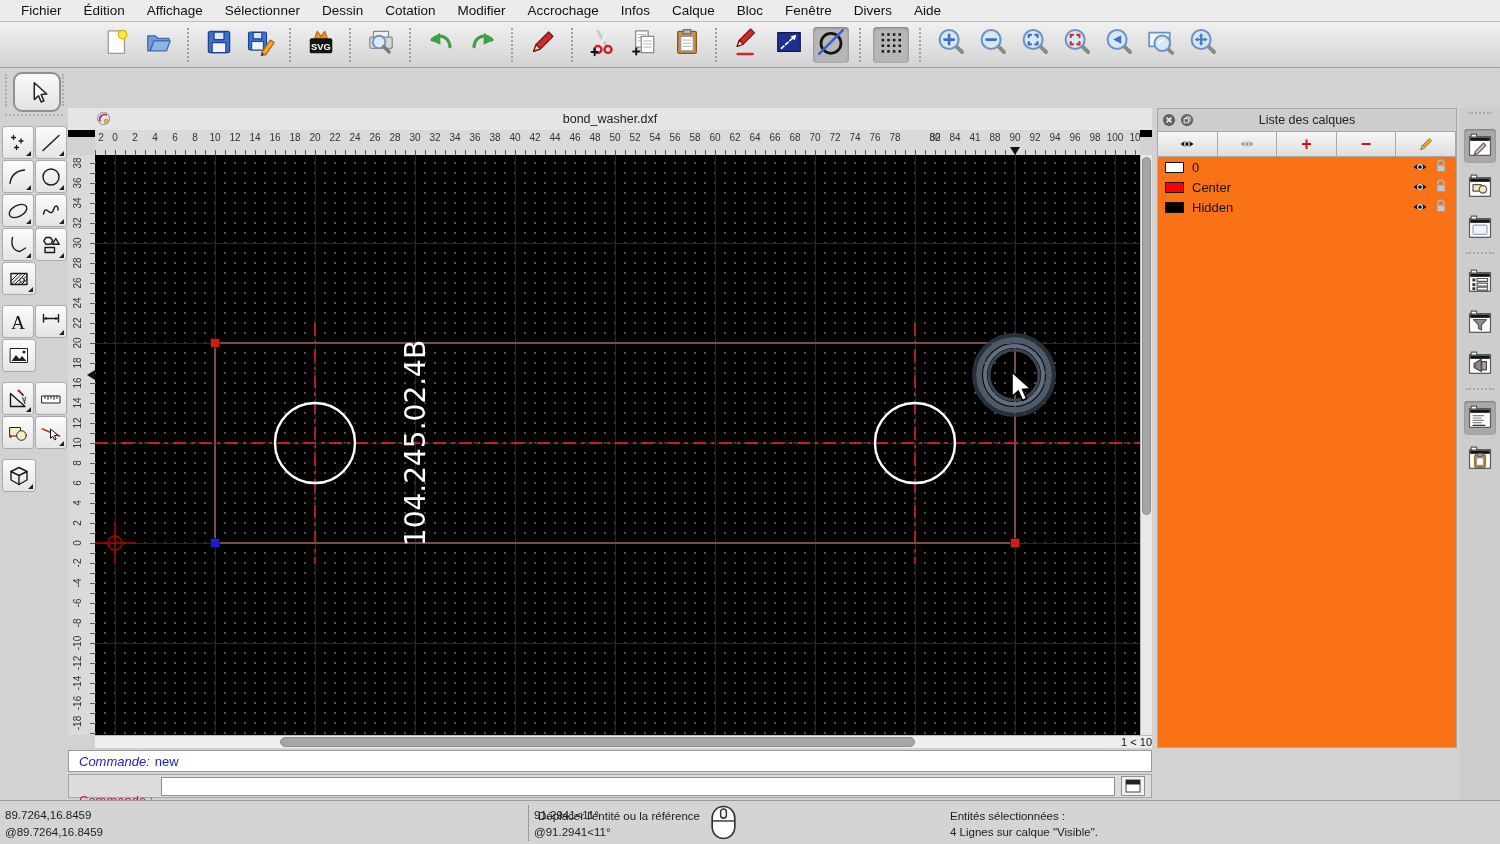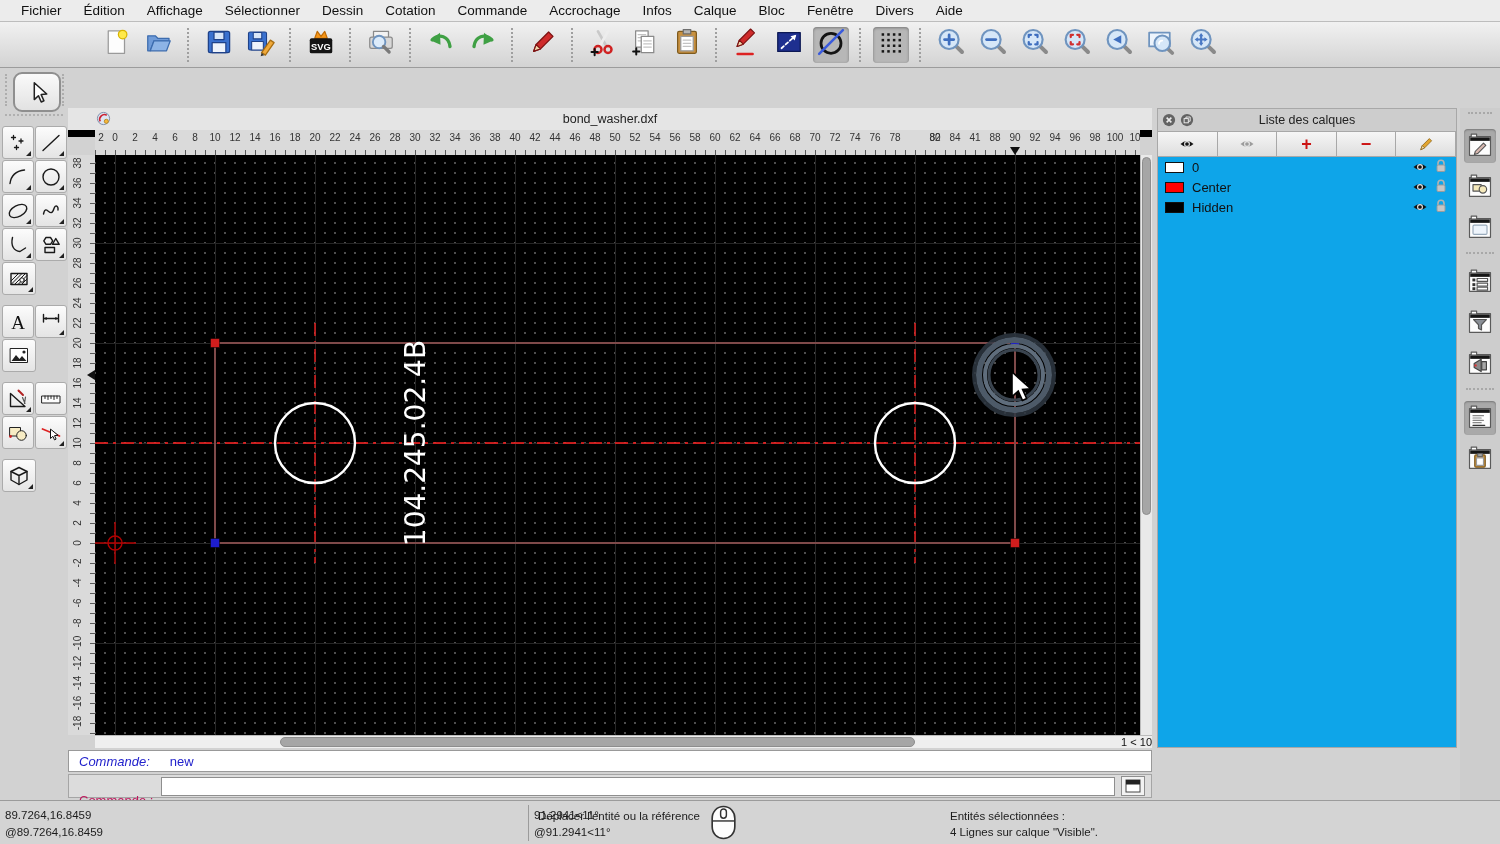--- a/index.html
+++ b/index.html
@@ -66,21 +66,21 @@
   
   #vscroll{position:absolute;left:1140px;top:155px;width:12px;height:580px;background:#e9e9e9;border-left:1px solid #bbb;box-sizing:border-box;}
   #hscroll{position:absolute;left:95px;top:735px;width:1015px;height:13px;background:#efefef;border-top:1px solid #bbb;box-sizing:border-box;}
   .thumb{position:absolute;background:#a6a6a6;border:1px solid #8d8d8d;border-radius:5px;box-sizing:border-box;}
   #vthumb{left:1px;top:2px;width:9px;height:358px;}
   #hthumb{left:185px;top:1px;width:635px;height:10px;}
   #gridscale{position:absolute;left:1110px;top:735px;width:42px;height:13px;background:#ededed;font-size:11px;
              line-height:13px;text-align:right;color:#111;border-top:1px solid #bbb;box-sizing:border-box;}
 
   
-  #layerpanel{position:absolute;left:1157px;top:108px;width:300px;height:640px;background:#0ea5e9;border:1px solid #a8a8a8;box-sizing:border-box;}
+  #layerpanel{position:absolute;left:1157px;top:108px;width:300px;height:640px;background:#f97316;border:1px solid #a8a8a8;box-sizing:border-box;}
   #lp-title{position:relative;height:22px;background:#cdcdcd;border-bottom:1px solid #a8a8a8;display:flex;align-items:center;}
   #lp-title-text{width:100%;text-align:center;font-size:12.5px;color:#222;}
   .lp-winbtn{position:absolute;top:4px;width:14px;height:14px;}
   #lp-close{left:4px;} #lp-float{left:22px;}
   #lp-toolbar{height:24px;display:flex;background:#e3e3e3;border-bottom:1px solid #a8a8a8;}
   .lp-tbtn{flex:1;border-right:1px solid #a8a8a8;background:linear-gradient(#f6f6f6,#dedede);
            display:flex;align-items:center;justify-content:center;font-weight:bold;}
   .lp-plus{color:#cc1414;font-size:18px;line-height:18px;}
   .layer-row{height:20px;display:flex;align-items:center;padding-left:7px;font-size:13px;color:#111;}
   .swatch{width:19px;height:11px;border:1.5px solid #111;box-sizing:border-box;margin-right:8px;}
@@ -91,21 +91,21 @@
   #dock{position:absolute;left:1460px;top:108px;width:40px;height:692px;background:#cdcdcd;}
   .dock-handle{height:8px;margin:4px 8px 0 8px;border-top:2px dotted #a8a8a8;}
   .dock-btn{width:32px;height:34px;margin:7px auto 7px auto;border-radius:4px;display:flex;align-items:center;justify-content:center;}
   .dock-btn.active{background:#a9a9a9;box-shadow:inset 0 1px 2px rgba(0,0,0,.3);}
   .dock-sep{height:4px;margin:3px 6px;border-top:2px dotted #a8a8a8;}
 
   
   #cmdhist{position:absolute;left:68px;top:750px;width:1084px;height:22px;background:#fff;border:1px solid #999;
            box-sizing:border-box;font-size:13px;display:flex;align-items:center;padding-left:10px;color:#2222cc;}
   #cmdhist-label{font-style:italic;}
-  #cmdhist-value{margin-left:20px;}
+  #cmdhist-value{margin-left:5px;}
   #cmdrow{position:absolute;left:68px;top:774px;width:1084px;height:24px;background:#dcdcdc;border:1px solid #a5a5a5;
           box-sizing:border-box;display:flex;align-items:center;padding:0 6px 0 10px;}
   #cmdlabel{font-size:13px;color:#be185d;margin-right:8px;white-space:nowrap;margin-top:28px;}
   #cmdinput{flex:1;height:17px;border:1px solid #8e8e8e;background:#fff;font-size:12px;padding:0 4px;outline:none;}
   #cmdkbd{width:22px;height:18px;margin-left:6px;display:flex;align-items:center;justify-content:center;
           background:#f2f2f2;border:1px solid #8e8e8e;}
 
   
   #statusbar{position:absolute;left:0;top:800px;width:1500px;height:44px;background:#d4d4d4;border-top:1px solid #9b9b9b;
              font-size:11.5px;color:#1c1c1c;box-sizing:border-box;}
@@ -121,21 +121,21 @@
 
 <div id="app">
 
   <div id="menubar">
       <div class="menu-item">Fichier</div>
       <div class="menu-item">Édition</div>
       <div class="menu-item">Affichage</div>
       <div class="menu-item">Sélectionner</div>
       <div class="menu-item">Dessin</div>
       <div class="menu-item">Cotation</div>
-      <div class="menu-item">Commande</div>
+      <div class="menu-item">Modifier</div>
       <div class="menu-item">Accrochage</div>
       <div class="menu-item">Infos</div>
       <div class="menu-item">Calque</div>
       <div class="menu-item">Bloc</div>
       <div class="menu-item">Fenêtre</div>
       <div class="menu-item">Divers</div>
       <div class="menu-item">Aide</div>
     </div>
 
   <div id="toolbar">

